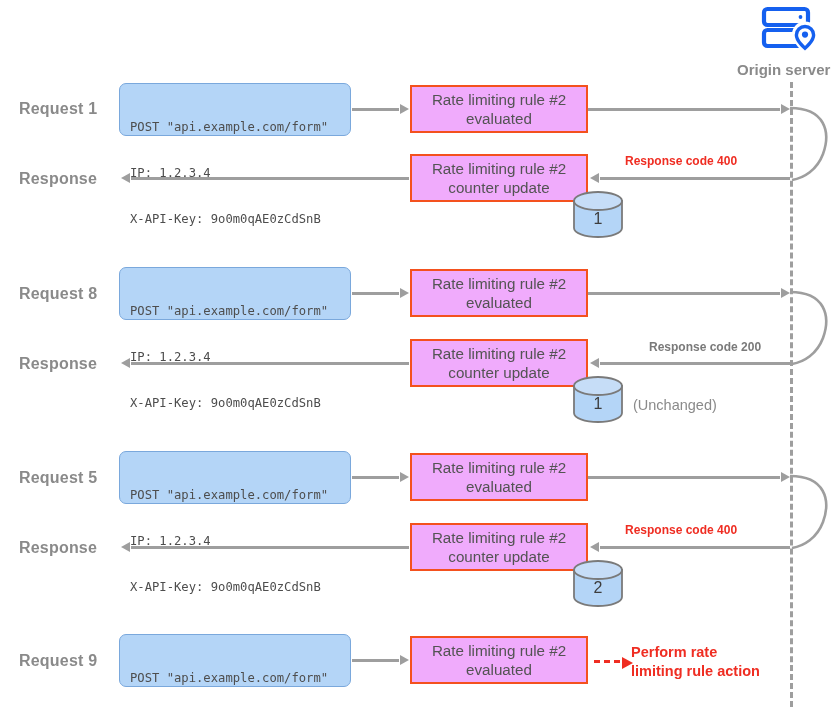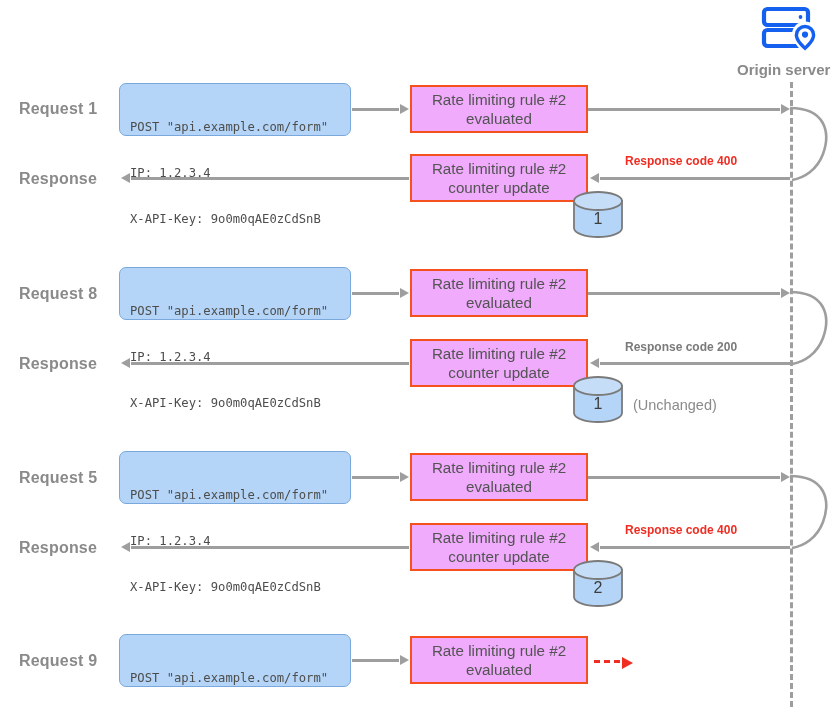--- a/index.html
+++ b/index.html
@@ -122,21 +122,21 @@
 
   
   .code-label {
     position: absolute;
     font-size: 12px;
     font-weight: 700;
     white-space: nowrap;
     line-height: 1;
   }
   .code-label.red  { color: #ef2d22; }
-  .code-label.gray { color: #7a7a7a; }
+  .code-label.gray { color: #7a7a7a; margin-left: 24px; }
 
   
   .cyl {
     position: absolute;
     width: 52px;
     height: 47px;
   }
   .cyl .num {
     position: absolute;
     left: 0; right: 0;
@@ -331,14 +331,16 @@
     
   </div>
 
   <div class="harrow right" style="left:341px; top:659px; width:47px;"></div>
 
   <div class="rule-box" style="left:399px; top:636px;">Rate limiting rule #2
 evaluated</div>
 
   <div class="red-dash" style="left:583px; top:660px; width:26px;"></div>
 
+  <div class="action-label" style="left:620px; top:643px;">Perform rate
+limiting rule action</div>
 
 </div>
 
 </body></html>

